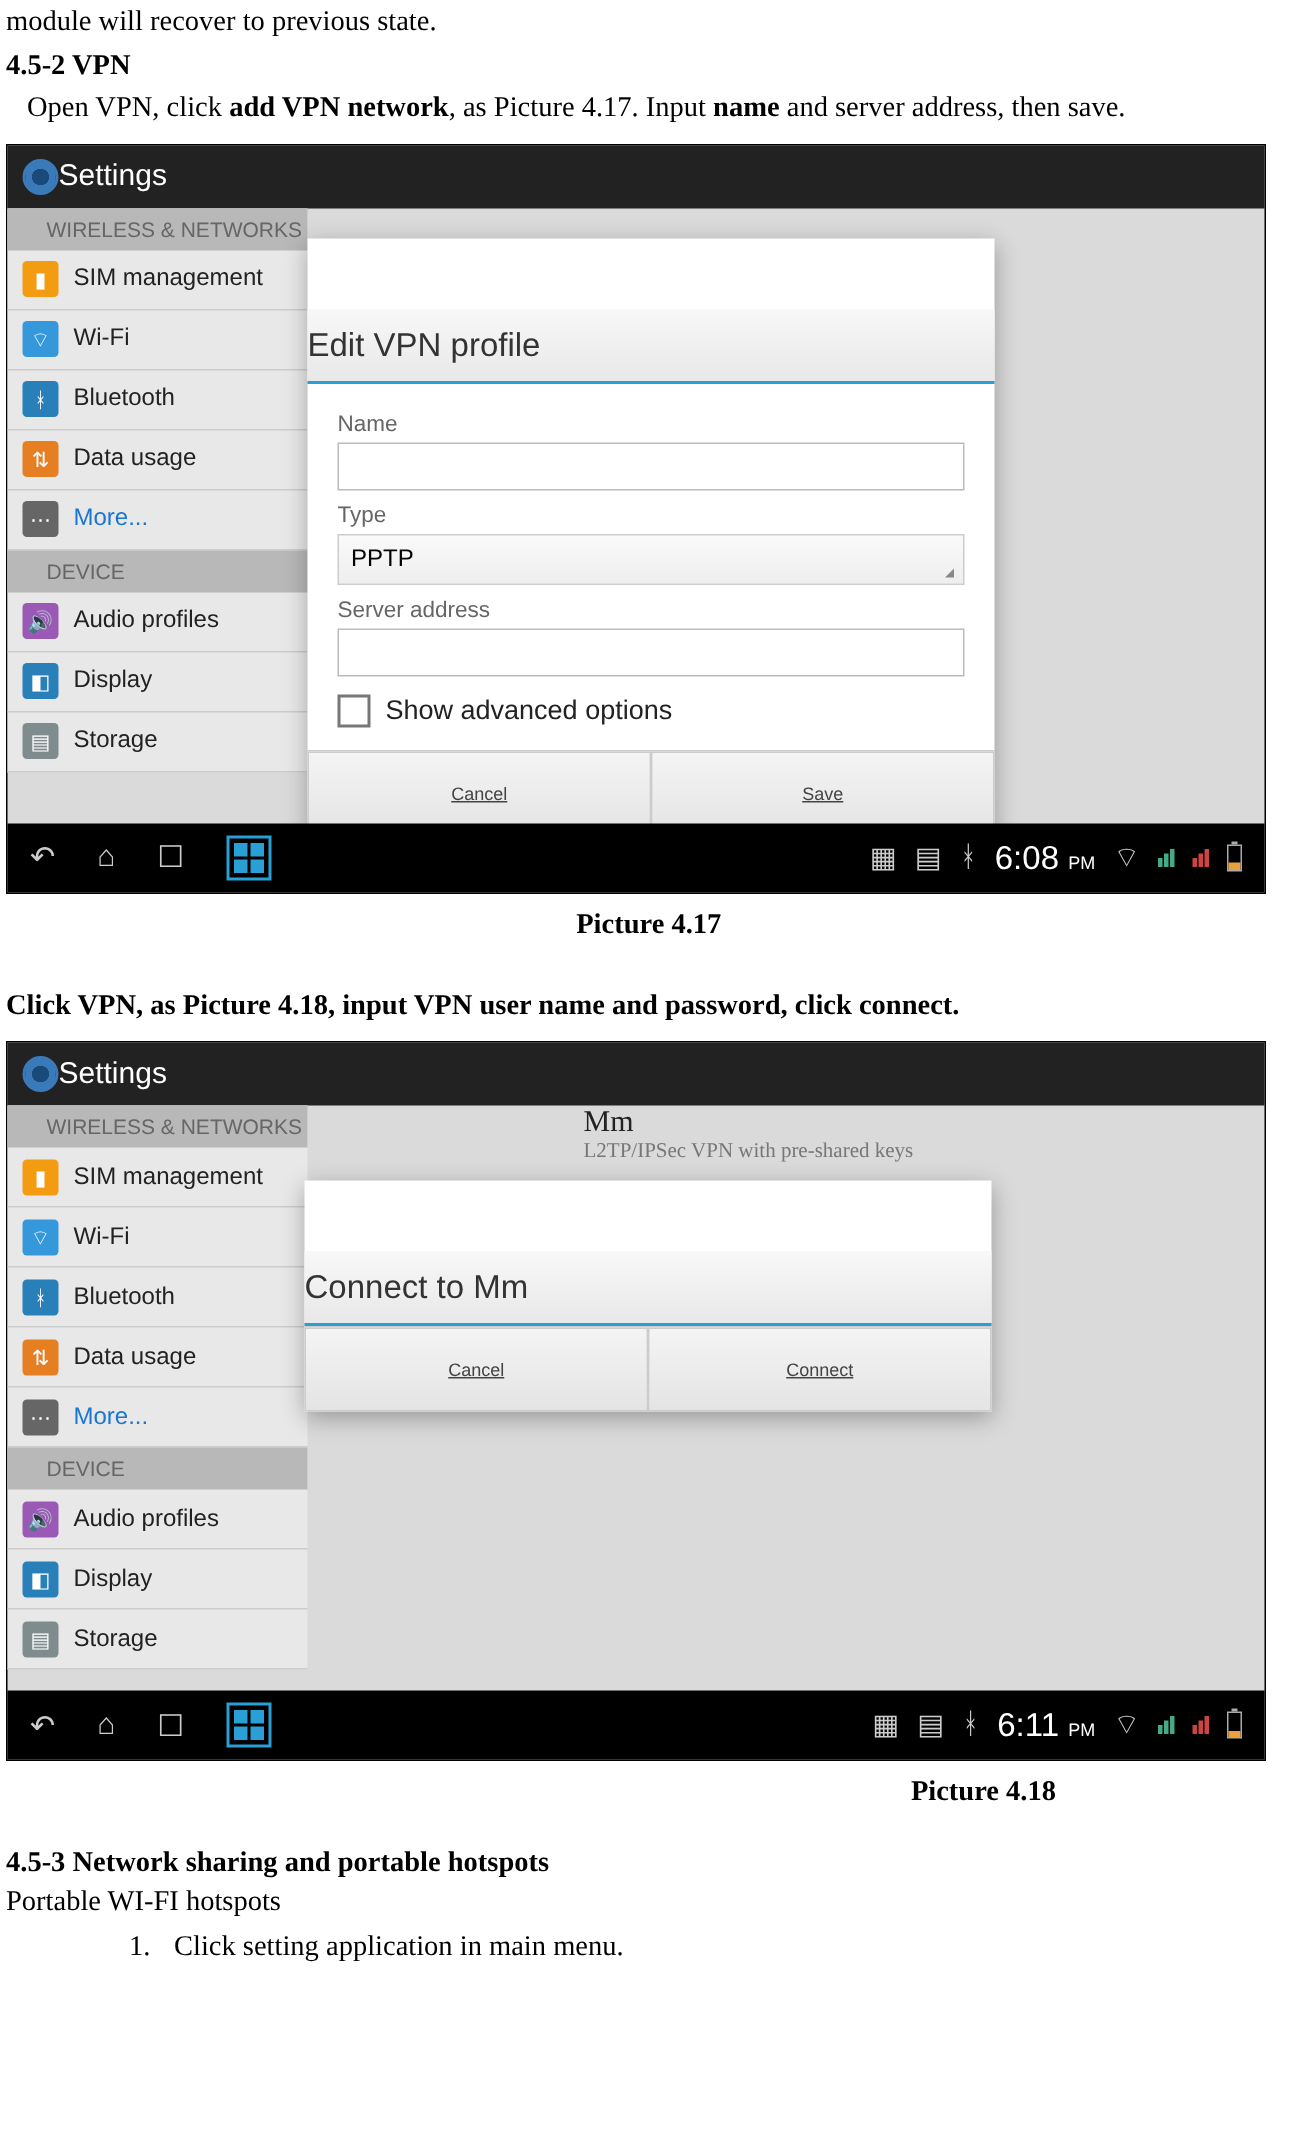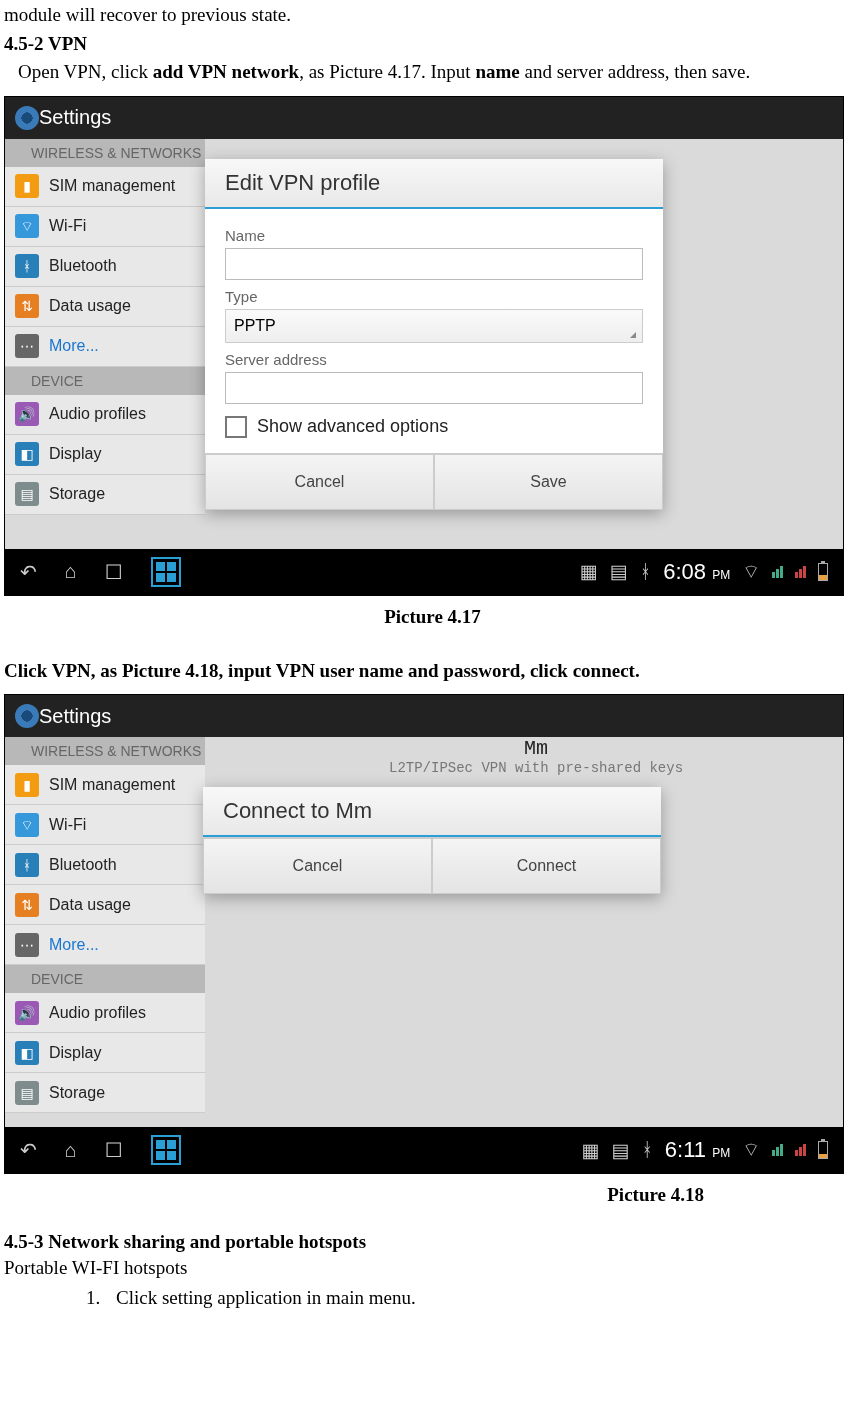--- a/index.html
+++ b/index.html
@@ -35,52 +35,52 @@
     .mi { width: 24px; height: 24px; border-radius: 3px; display: flex; align-items: center; justify-content: center; font-size: 14px; color: #fff; }
     .mi-sim { background: #f39c12; }
     .mi-wifi { background: #3498db; }
     .mi-bt { background: #2980b9; }
     .mi-data { background: #e67e22; }
     .mi-audio { background: #9b59b6; }
     .mi-disp { background: #2980b9; }
     .mi-stor { background: #7f8c8d; }
     
     .dialog1 { position: absolute; left: 200px; top: 62px; width: 458px; background: #fff; box-shadow: 0 4px 15px rgba(0,0,0,0.3); font-family: Arial, sans-serif; }
-    .dlg-title { height: 50px; background: linear-gradient(#f8f8f8, #e8e8e8); border-bottom: 2px solid #2a9fd6; display: flex; align-items: center; padding-left: 20px; font-size: 22px; color: #333; }
+    .dlg-title { height: 50px; background: linear-gradient(#f8f8f8, #e8e8e8); border-bottom: 2px solid #2a9fd6; display: flex; align-items: center; font-size: 22px; color: #333; margin-top: 47px; }
     .dlg-body { padding: 10px 20px 15px; }
     .fld-lbl { font-size: 15px; color: #666; margin-top: 8px; }
     .fld-inp { width: 100%; height: 32px; border: 1px solid #bbb; margin-top: 4px; padding: 0 6px; font-size: 15px; }
     .fld-sel { width: 100%; height: 34px; border: 1px solid #ccc; background: linear-gradient(#fafafa,#eee); margin-top: 4px; padding: 0 8px; font-size: 16px; display: flex; align-items: center; position: relative; }
     .sel-tri { position: absolute; right: 6px; bottom: 4px; width: 0; height: 0; border-left: 6px solid transparent; border-bottom: 6px solid #888; }
     .chk-row { display: flex; align-items: center; gap: 10px; margin-top: 12px; font-size: 18px; color: #222; }
     .chk { width: 22px; height: 22px; border: 2px solid #777; display: flex; align-items: center; justify-content: center; }
     .chk.on::after { content: "✓"; color: #4a8a3a; font-weight: bold; font-size: 18px; }
     .dlg-btns { display: flex; border-top: 1px solid #ccc; }
-    .dlg-btn { flex: 1; height: 56px; background: linear-gradient(#f4f4f4,#e4e4e4); border: 1px solid #ccc; display: flex; align-items: center; justify-content: center; font-size: 16px; color: #444; }
+    .dlg-btn { flex: 1; height: 56px; background: linear-gradient(#f4f4f4,#e4e4e4); border: 1px solid #ccc; display: flex; align-items: center; justify-content: center; font-size: 12px; color: #444; text-decoration: underline; }
     
     .navbar { position: absolute; bottom: 0; left: 0; right: 0; height: 46px; background: #000; display: flex; align-items: center; padding: 0 15px; gap: 28px; }
     .nav-icon { color: #ccc; font-size: 20px; }
     .nav-qr { width: 30px; height: 30px; border: 2px solid #2a9fd6; display: grid; grid-template: 1fr 1fr/1fr 1fr; gap: 2px; padding: 3px; }
     .nav-qr > div { background: #2a9fd6; }
     .nav-right { margin-left: auto; display: flex; align-items: center; gap: 12px; color: #ccc; }
     .clock { color: #fff; font-family: Arial, sans-serif; font-size: 22px; }
     .clock small { font-size: 12px; }
     .sig { display: flex; gap: 1px; align-items: flex-end; }
     .sig .b1 { width: 3px; height: 6px; background: #ccc; }
     .sig .b2 { width: 3px; height: 9px; background: #ccc; }
     .sig .b3 { width: 3px; height: 12px; background: #ccc; }
     .sig.g .b1,.sig.g .b2,.sig.g .b3 { background: #4a8; }
     .sig.r .b1,.sig.r .b2,.sig.r .b3 { background: #c44; }
     .batt { width: 10px; height: 18px; border: 1px solid #aaa; position: relative; }
     .batt::before { content: ""; position: absolute; top: -3px; left: 2px; width: 4px; height: 2px; background: #aaa; }
     .batt::after { content: ""; position: absolute; bottom: 0; left: 0; right: 0; height: 30%; background: #e9a040; }
     
     
     .shot2 { height: 480px; }
-    .vpn-entry { position: absolute; left: 384px; top: 42px; font-family: Liberation Mono, monospace; text-align: center; }
+    .vpn-entry { position: absolute; left: 384px; top: 42px; font-family: Liberation Serif, serif; }
     .vpn-name { font-size: 20px; color: #222; }
     .vpn-sub { font-size: 14px; color: #777; }
     .dialog2 { position: absolute; left: 198px; top: 92px; width: 458px; background: #fff; box-shadow: 0 4px 15px rgba(0,0,0,0.3); font-family: Arial, sans-serif; }
     
     .section-title { font-weight: bold; margin: 20px 0 2px; }
   </style>
 </head>
 <body>
 
 <p class="text-line">module will recover to previous state.</p>

